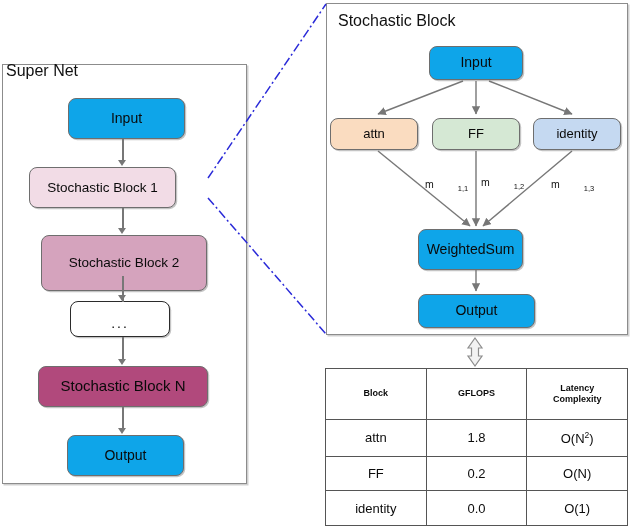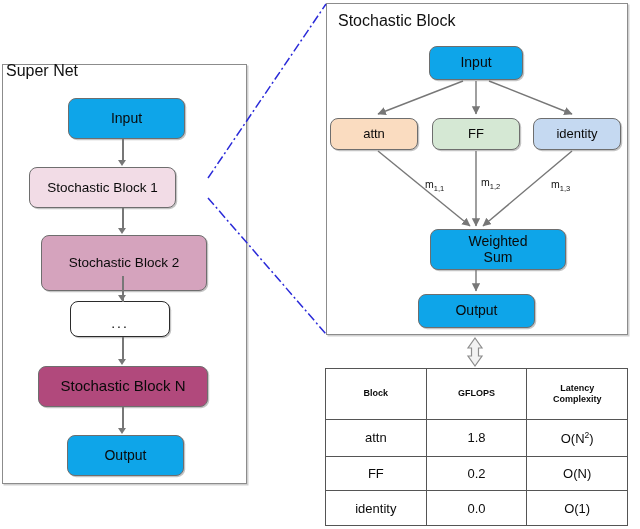--- a/index.html
+++ b/index.html
@@ -59,21 +59,21 @@
     width: 640px; height: 529px;
     pointer-events: none;
   }
 
   
   .wlabel {
     font-size: 10.5px;
     color: #111;
     white-space: nowrap;
   }
-  .wlabel sub { font-size: 7.5px; }
+  .wlabel sub { font-size: 7.5px; margin-left: 24px; }
 
   
   table.cost {
     border-collapse: collapse;
     width: 100%;
     height: 100%;
     background: #ffffff;
     table-layout: fixed;
     border-radius: 28px;
   }
@@ -166,21 +166,21 @@
   <div class="abs wlabel" style="left:425px; top:178px;">
     <span>m</span><sub>1,1</sub>
   </div>
   <div class="abs wlabel" style="left:481px; top:176px;">
     <span>m</span><sub>1,2</sub>
   </div>
   <div class="abs wlabel" style="left:551px; top:178px;">
     <span>m</span><sub>1,3</sub>
   </div>
 
-  <div class="abs node plain" style="left:430px; top:229px; width:136px; height:41px; font-size:14px; flex-direction:column;">
+  <div class="abs node plain" style="left:418px; top:229px; width:105px; height:41px; font-size:14px; flex-direction:row;">
     <span>Weighted</span>
     <span>Sum</span>
   </div>
 
   <div class="abs node plain" style="left:418px; top:294px; width:117px; height:34px; font-size:14px;">
     <span>Output</span>
   </div>
 
   <div class="abs" style="left:325px; top:368px; width:303px; height:158px;">
     <table class="cost">

